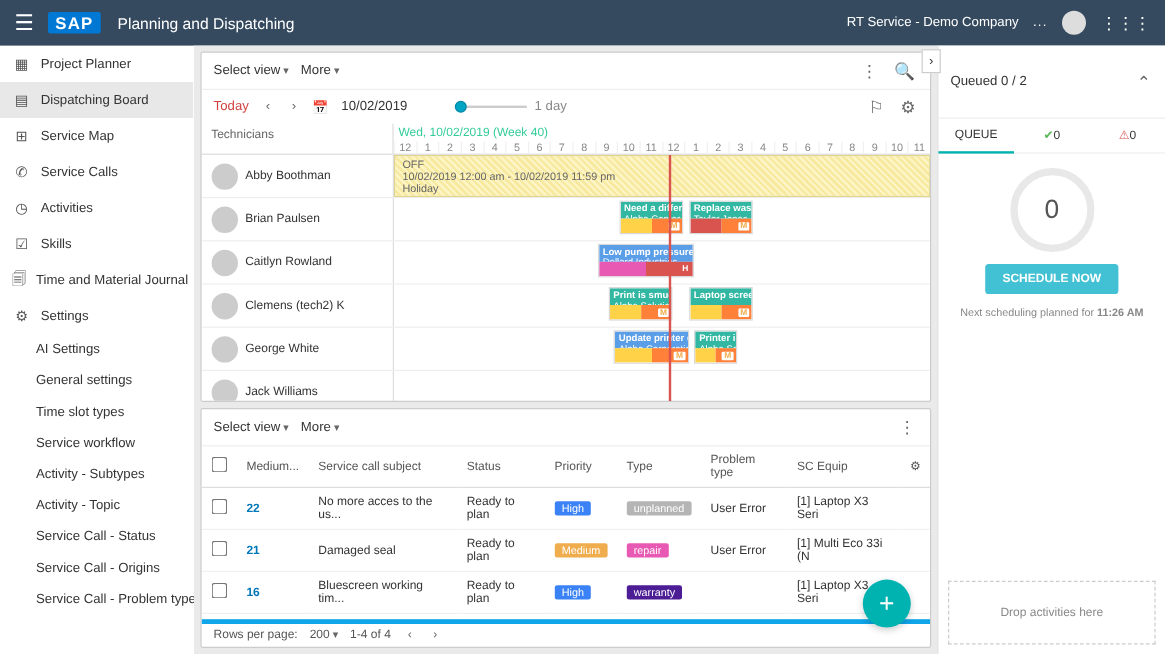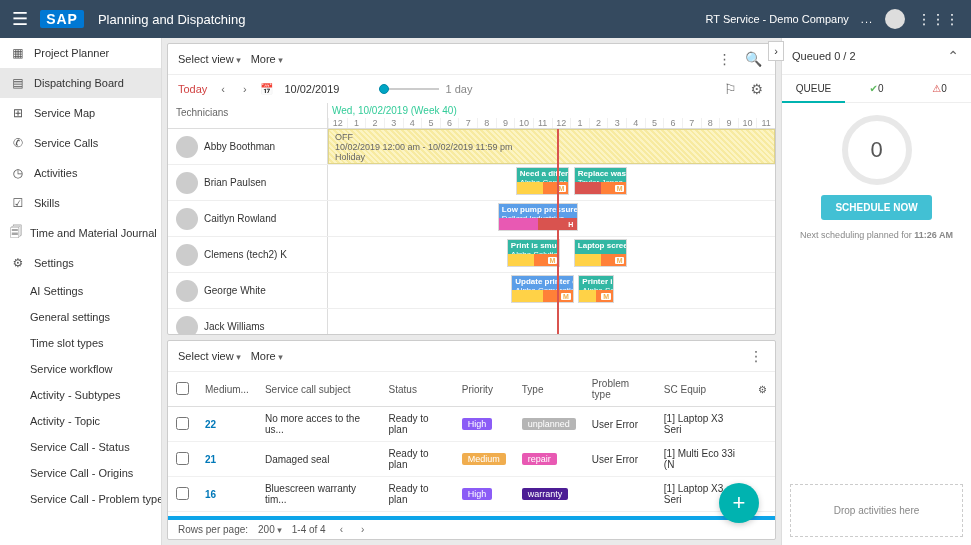--- a/index.html
+++ b/index.html
@@ -67,34 +67,34 @@
 .red-line { position: absolute; top: 0; bottom: 0; width: 2px; background: #d9534f; }
 
 .bottom-panel { height: 200px; display: flex; flex-direction: column; }
 .table-wrap { flex: 1; overflow: auto; }
 table { width: 100%; border-collapse: collapse; font-size: 10px; }
 th { text-align: left; padding: 6px 8px; border-bottom: 1px solid #ddd; color: #555; font-weight: normal; }
 td { padding: 6px 8px; border-bottom: 1px solid #f0f0f0; }
 input[type=checkbox] { cursor: pointer; }
 .svc-link { color: #0078b8; cursor: pointer; font-weight: bold; }
 .tag { display: inline-block; padding: 1px 6px; border-radius: 2px; color: #fff; font-size: 9px; }
-.tag.high { background: #8b5cf6; }
+.tag.high { background: #3b82f6; }
 .tag.med { background: #f0ad4e; }
 .tag.grey { background: #b5b5b5; }
 .tag.pink { background: #e859b3; }
 .tag.amber { background: #4c1d95; }
 
 .pager { display: flex; align-items: center; padding: 4px 10px; gap: 10px; font-size: 10px; border-top: 4px solid #0ea5e9; color: #555; }
 
 .fab { position: absolute; right: 16px; bottom: 16px; width: 40px; height: 40px; border-radius: 50%; background: #00b3b0; color: #fff; font-size: 22px; display: flex; align-items: center; justify-content: center; cursor: pointer; box-shadow: 0 2px 6px rgba(0,0,0,0.2); }
 
 .collapse-btn { position: absolute; top: 3px; right: -3px; width: 16px; height: 20px; background: #fff; border: 1px solid #ccc; cursor: pointer; display: flex; align-items: center; justify-content: center; z-index: 5; font-size: 11px; }
 
 .rightbar { width: 190px; background: #fff; display: flex; flex-direction: column; border-left: 1px solid #ddd; }
-.queued-header { display: flex; align-items: center; padding: 8px 10px; border-bottom: 1px solid #eee; font-size: 11px; }
+.queued-header { display: flex; align-items: center; padding: 20px 10px; border-bottom: 1px solid #eee; font-size: 11px; }
 .queued-header .spacer { flex: 1; }
 .tabs { display: flex; border-bottom: 1px solid #eee; font-size: 10px; }
 .tab { flex: 1; text-align: center; padding: 8px 4px; cursor: pointer; position: relative; }
 .tab.active::after { content: ""; position: absolute; left: 0; right: 0; bottom: -1px; height: 2px; background: #00b3b0; }
 .tab .ok-icon { color: #5cb85c; }
 .tab .warn-icon { color: #d9534f; }
 .queue-body { flex: 1; display: flex; flex-direction: column; align-items: center; padding: 12px; gap: 10px; }
 .circle { width: 70px; height: 70px; border-radius: 50%; border: 6px solid #e8e8e8; display: flex; align-items: center; justify-content: center; font-size: 22px; color: #555; }
 .schedule-btn { background: #42c0d4; color: #fff; padding: 7px 14px; border-radius: 3px; cursor: pointer; font-size: 10px; font-weight: bold; }
 .next-text { font-size: 9px; color: #888; text-align: center; }
@@ -396,21 +396,21 @@
                 <td>Ready to plan</td>
                 <td><span class="tag med">Medium</span></td>
                 <td><span class="tag pink">repair</span></td>
                 <td>User Error</td>
                 <td>[1] Multi Eco 33i (N</td>
                 <td></td>
               </tr>
               <tr>
                 <td><input type="checkbox" style=""></td>
                 <td><span class="svc-link">16</span></td>
-                <td>Bluescreen warranty tim...</td>
+                <td>Bluescreen working tim...</td>
                 <td>Ready to plan</td>
                 <td><span class="tag high">High</span></td>
                 <td><span class="tag amber">warranty</span></td>
                 <td></td>
                 <td>[1] Laptop X3 Seri</td>
                 <td></td>
               </tr>
               <tr>
                 <td></td>
                 <td></td>

